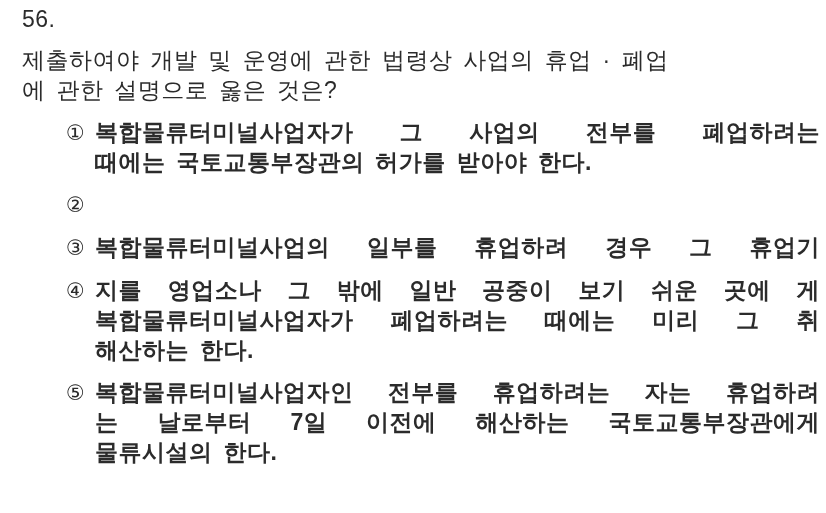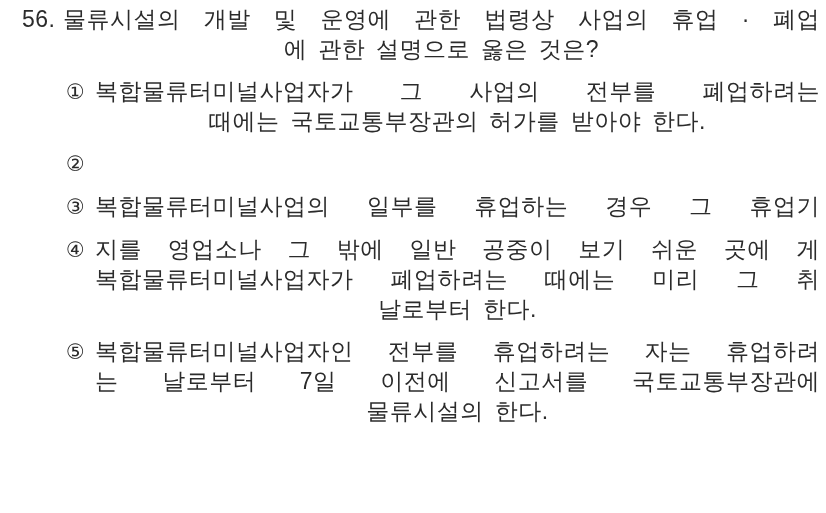--- a/index.html
+++ b/index.html
@@ -19,20 +19,21 @@
     box-sizing: border-box;
     width: 826px;
     height: 513px;
     padding: 4px 6px 0 22px;
     background: #ffffff;
   }
   
   .question {
     display: flex;
     align-items: flex-start;
+    flex-direction: column;
   }
   .qnum {
     flex: 0 0 41px;
     width: 41px;
     font-size: 23px;
     line-height: 30px;
     letter-spacing: 0.5px;
   }
   .qbody {
     flex: 1 1 auto;
@@ -48,80 +49,81 @@
     flex: 0 0 29px;
     width: 29px;
     margin-left: 44px;
     font-size: 21px;
     line-height: 30px;
     padding-top: 1px;
   }
   .obody {
     flex: 1 1 auto;
     min-width: 0;
+    font-weight: bold;
   }
   
   .line {
     font-size: 23px;
     line-height: 30px;
     letter-spacing: 0.5px;
     word-spacing: 4px;
     white-space: nowrap;
-    text-align: center;
+    text-align: left;
   }
   .line.j {
     
     white-space: normal;
     text-align: justify;
     text-align-last: justify;
   }
 </style>
 </head>
 <body>
 
 <div class="page">
 
   <div class="question">
     <span class="qnum">56.</span>
     <div class="qbody">
-        <div class="line j">물류시설의 개발 및 운영에 관한 법령상 사업의 휴업 · 폐업</div>
+        <div class="line j">제출하여야 개발 및 운영에 관한 법령상 사업의 휴업 · 폐업</div>
         <div class="line">에 관한 설명으로 옳은 것은?</div>
       </div>
   </div>
 
   <div>
       <div class="option">
         <span class="onum">①</span>
         <div class="obody">
           <div class="line j">복합물류터미널사업자가 그 사업의 전부를 폐업하려는</div>
           <div class="line">때에는 국토교통부장관의 허가를 받아야 한다.</div>
         </div>
       </div>
       <div class="option">
         <span class="onum">②</span>
         <div class="obody">
         </div>
       </div>
       <div class="option">
         <span class="onum">③</span>
         <div class="obody">
-          <div class="line j">복합물류터미널사업의 일부를 휴업하는 경우 그 휴업기</div>
+          <div class="line j">복합물류터미널사업의 일부를 휴업하려 경우 그 휴업기</div>
         </div>
       </div>
       <div class="option">
         <span class="onum">④</span>
         <div class="obody">
           <div class="line j">지를 영업소나 그 밖에 일반 공중이 보기 쉬운 곳에 게</div>
           <div class="line j">복합물류터미널사업자가 폐업하려는 때에는 미리 그 취</div>
-          <div class="line">날로부터 한다.</div>
+          <div class="line">해산하는 한다.</div>
         </div>
       </div>
       <div class="option">
         <span class="onum">⑤</span>
         <div class="obody">
           <div class="line j">복합물류터미널사업자인 전부를 휴업하려는 자는 휴업하려</div>
-          <div class="line j">는 날로부터 7일 이전에 신고서를 국토교통부장관에</div>
+          <div class="line j">는 날로부터 7일 이전에 해산하는 국토교통부장관에게</div>
           <div class="line">물류시설의 한다.</div>
         </div>
       </div>
     </div>
 
 </div>
 
 </body></html>

